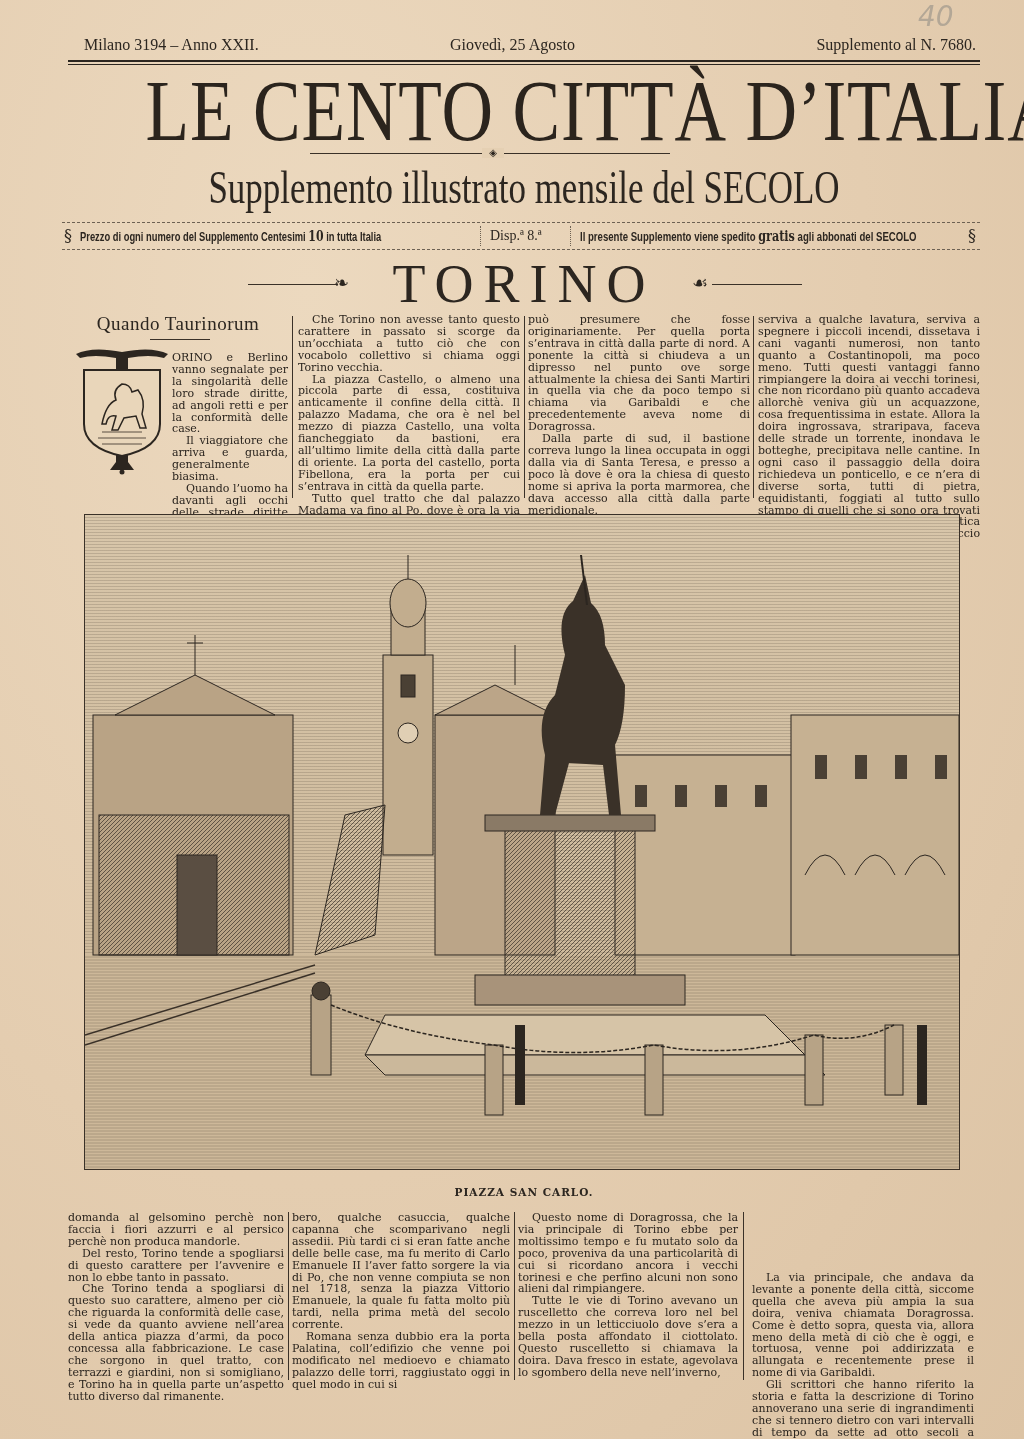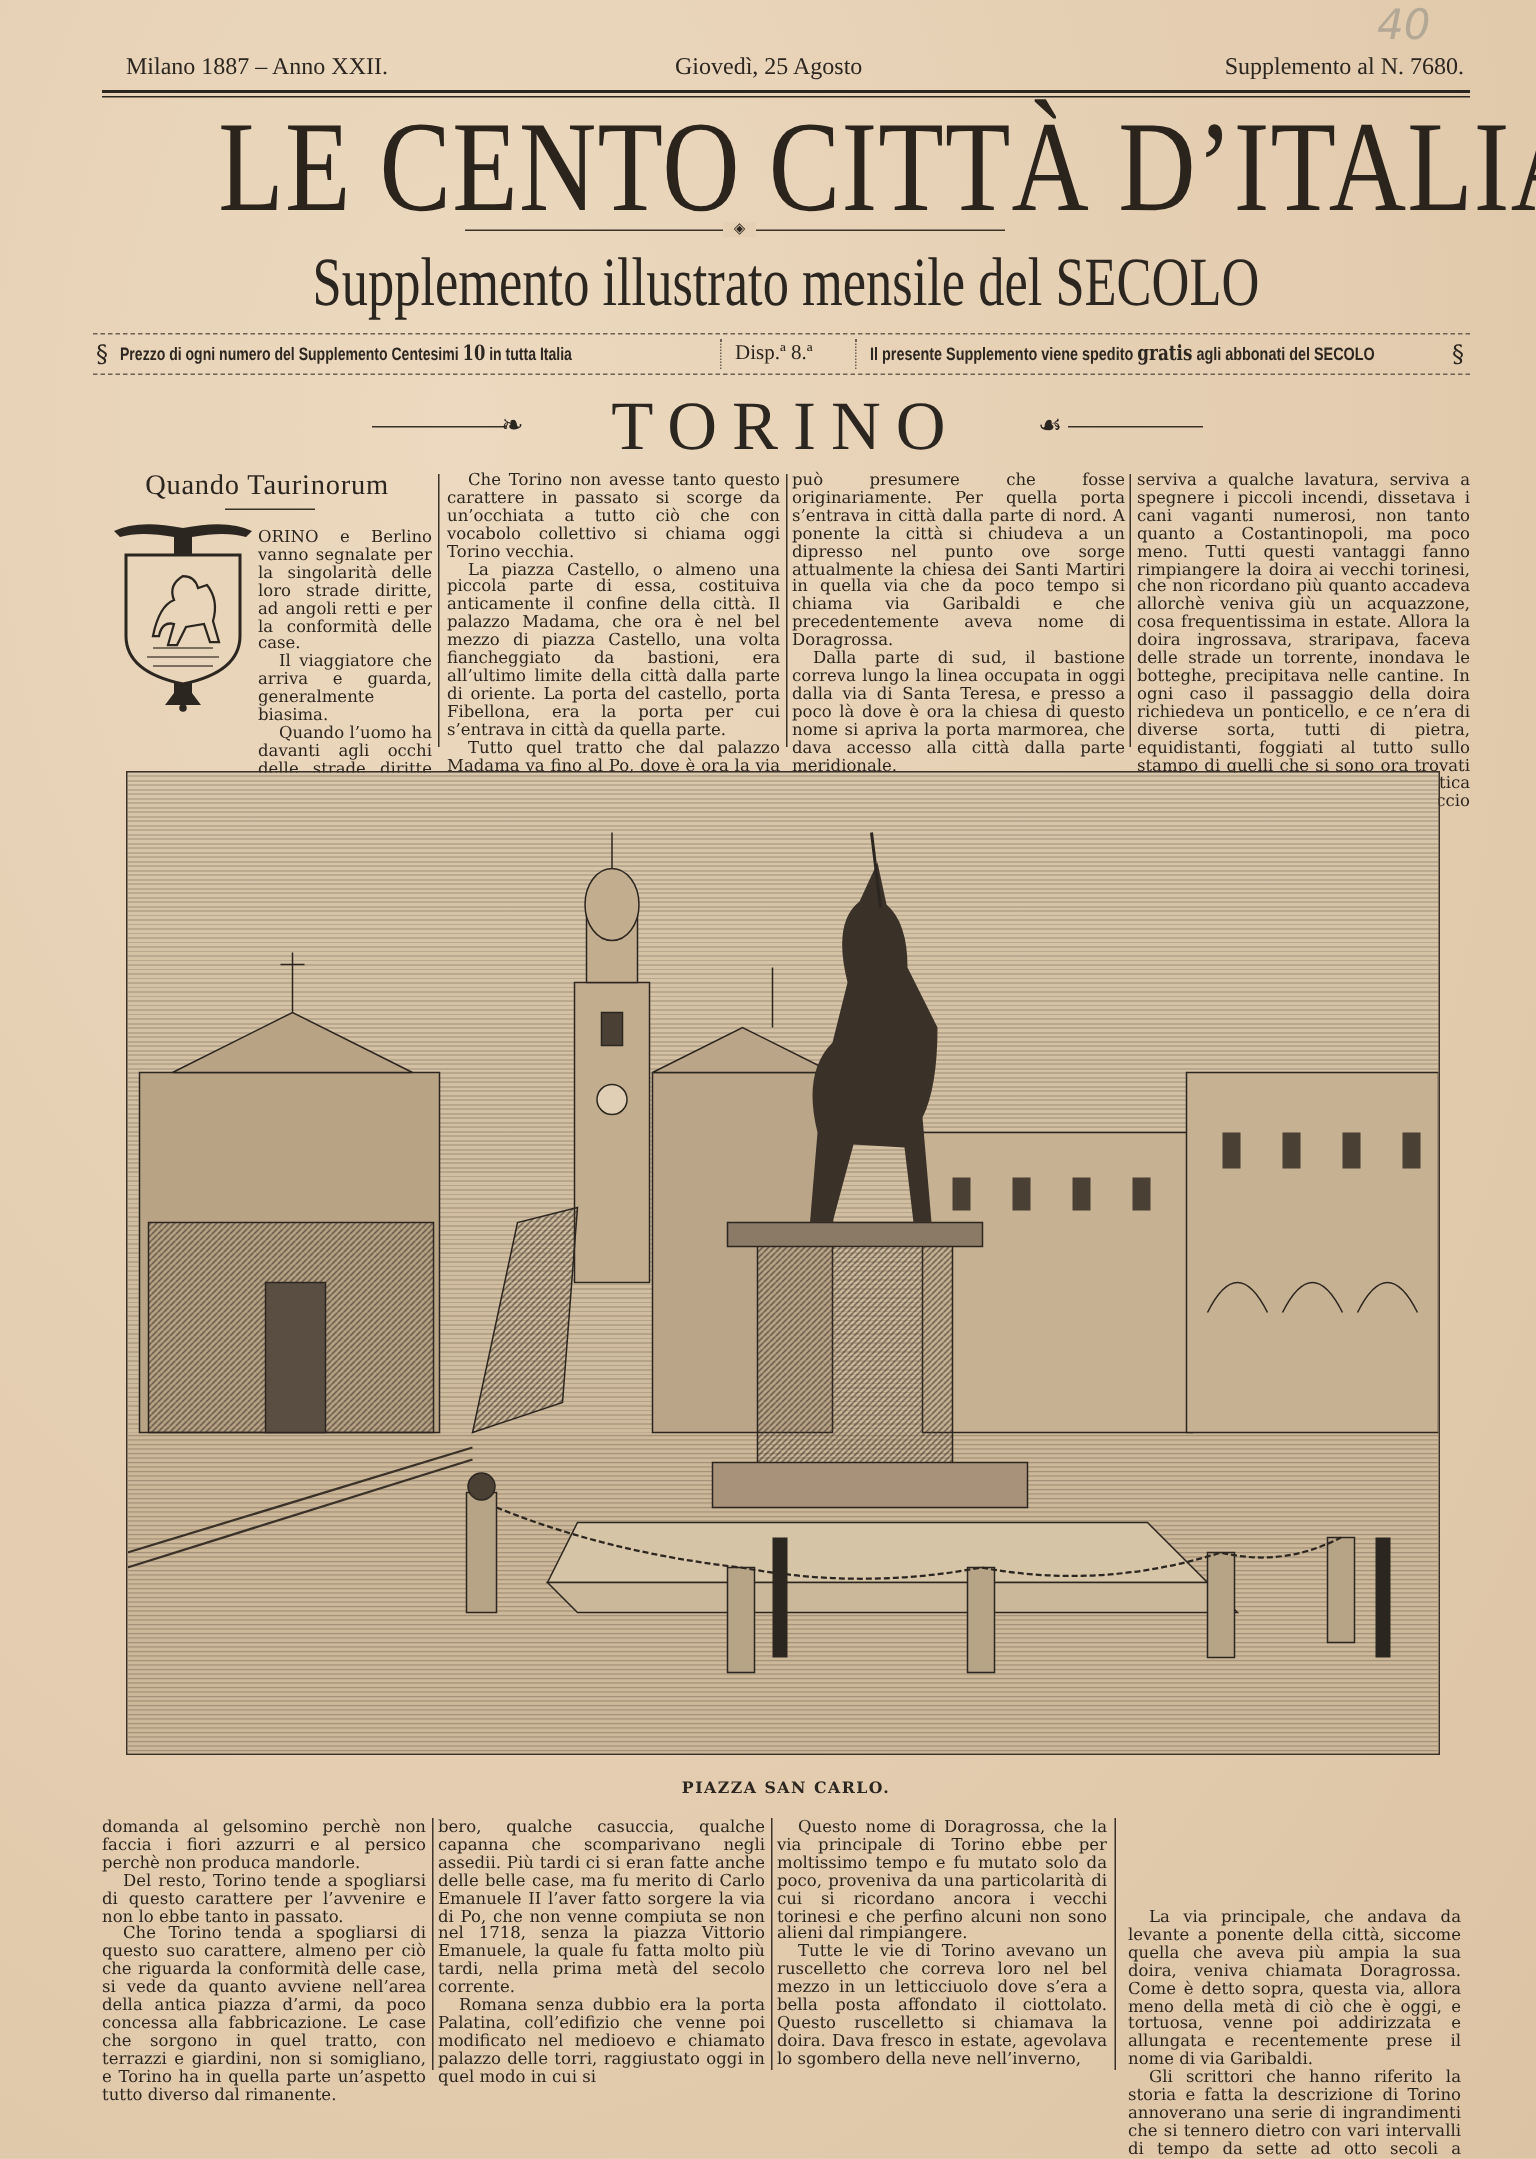--- a/index.html
+++ b/index.html
@@ -21,21 +21,21 @@
   .orn-rule { left:310px; top:153px; width:360px; height:1px; background:#3a3128; }
   .orn-dot { left:482px; top:148px; width:22px; height:10px; text-align:center; font-size:10px; line-height:10px; background:#e5d0b3; }
   .subtitle { left:68px; top:158px; width:912px; text-align:center; font-family:"Liberation Serif", serif; font-size:46px; line-height:60px;
     transform:scaleX(0.76); transform-origin:center; white-space:nowrap; }
   .pricebar { left:62px; top:222px; width:918px; height:26px; border-top:1px dashed #6d6153; border-bottom:1px dashed #6d6153;
     font-family:"Liberation Sans", sans-serif; font-size:12px; line-height:26px; }
   .pricebar .seg { position:absolute; top:0; white-space:nowrap; transform-origin:left center; }
   .pricebar .div { position:absolute; top:3px; height:20px; border-left:1px dotted #6d6153; }
   .pricebar b.big { font-family:"DejaVu Serif", serif; font-size:14px; }
   .pricebar .curl { font-size:16px; font-family:"DejaVu Serif", serif; }
-  .section-title { left:68px; top:258px; width:912px; text-align:center; font-family:"Liberation Serif", serif; font-size:46px; letter-spacing:10px; line-height:52px; }
+  .section-title { left:68px; top:258px; width:912px; text-align:center; font-family:"Liberation Serif", serif; font-size:54px; letter-spacing:10px; line-height:52px; }
   .sec-rule-l { left:248px; top:284px; width:90px; height:1px; background:#3a3128; }
   .sec-rule-r { left:712px; top:284px; width:90px; height:1px; background:#3a3128; }
   .sec-orn-l { left:334px; top:272px; font-size:18px; }
   .sec-orn-r { left:692px; top:272px; font-size:18px; }
 
   .col { font-size:11px; line-height:11.9px; text-align:justify; color:#2a241e; }
   .col p { margin:0; text-indent:14px; }
   .col p.noind { text-indent:0; }
   .colrule { width:1px; background:#3a3128; }
 
@@ -48,21 +48,21 @@
       repeating-linear-gradient(0deg, rgba(60,50,40,0.18) 0px, rgba(60,50,40,0.18) 1px, transparent 1px, transparent 3px),
       linear-gradient(180deg, #d8c6aa 0%, #cfbb9d 60%, #c8b394 100%); }
   .caption { left:68px; top:1186px; width:912px; text-align:center; font-family:"DejaVu Serif", serif; font-weight:bold; font-size:10.5px; letter-spacing:1px; }
 </style>
 </head>
 <body>
 
 <div class="abs pencil-num">40</div>
 
 <div class="abs topline">
-  <span style="left:16px;">Milano 1887 – Anno XXII.</span>
+  <span style="left:16px;">Milano 3194 – Anno XXII.</span>
   <span style="left:382px;">Giovedì, 25 Agosto</span>
   <span style="right:4px;">Supplemento al N. 7680.</span>
 </div>
 <div class="abs rule-double" style="top:60px;"></div>
 
 <div class="abs masthead">LE CENTO CITTÀ D’ITALIA</div>
 <div class="abs orn-rule"></div>
 <div class="abs orn-dot">◈</div>
 <div class="abs subtitle">Supplemento illustrato mensile del SECOLO</div>
 

